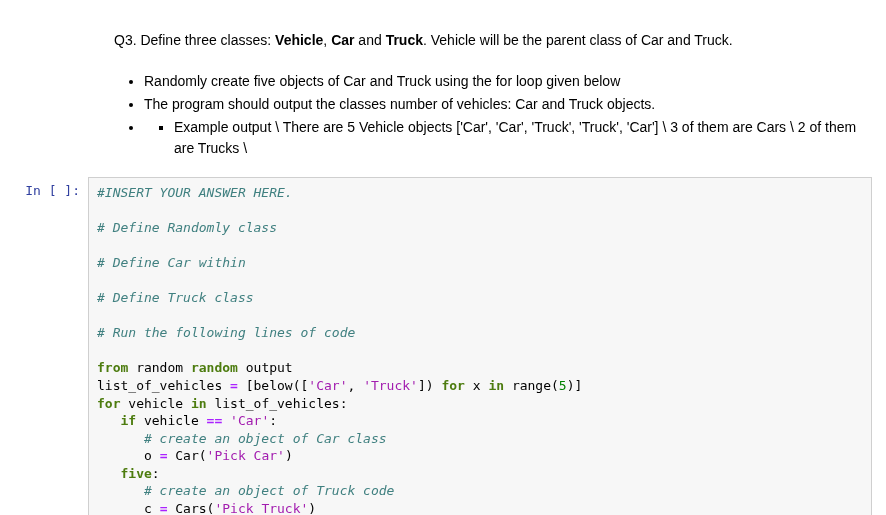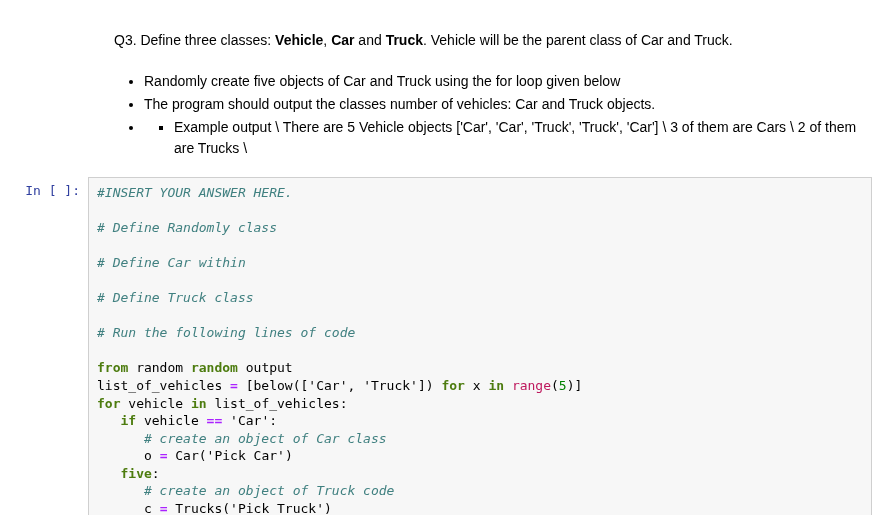--- a/index.html
+++ b/index.html
@@ -58,23 +58,23 @@
       background: #f7f7f7;
       padding: 6px 8px;
       font-family: "DejaVu Sans Mono", Menlo, Consolas, monospace;
       font-size: 13px;
       line-height: 1.35;
       white-space: pre;
       overflow-x: auto;
     }
     .cm-comment { color: #408080; font-style: italic; }
     .cm-keyword { color: #4d7c0f; font-weight: bold; }
-    .cm-builtin { color: #be185d; }
+    .cm-builtin { color: #000000; }
     .cm-operator { color: #AA22FF; font-weight: bold; }
-    .cm-string { color: #000000; }
+    .cm-string { color: #a21caf; }
     .cm-number { color: #008000; }
   </style>
 </head>
 <body>
 
 <div class="text-cell">
   <p class="question-text">
     <span>Q3. Define three classes: </span><b>Vehicle</b><span>, </span><b>Car</b><span> and </span><b>Truck</b><span>. Vehicle will be the parent class of Car and Truck.</span>
   </p>
   <ul class="bullets">
@@ -101,19 +101,19 @@
 <span class="cm-comment"># Run the following lines of code</span>
 <span></span>
 <span class="cm-keyword">from</span><span> random </span><span class="cm-keyword">random</span><span> output</span>
 <span>list_of_vehicles </span><span class="cm-operator">=</span><span> [below([</span><span class="cm-string">'Car'</span><span>, </span><span class="cm-string">'Truck'</span><span>]) </span><span class="cm-keyword">for</span><span> x </span><span class="cm-keyword">in</span><span> </span><span class="cm-builtin">range</span><span>(</span><span class="cm-number">5</span><span>)]</span>
 <span class="cm-keyword">for</span><span> vehicle </span><span class="cm-keyword">in</span><span> list_of_vehicles:</span>
 <span>   </span><span class="cm-keyword">if</span><span> vehicle </span><span class="cm-operator">==</span><span> </span><span class="cm-string">'Car'</span><span>:</span>
 <span>      </span><span class="cm-comment"># create an object of Car class</span>
 <span>      o </span><span class="cm-operator">=</span><span> Car(</span><span class="cm-string">'Pick Car'</span><span>)</span>
 <span>   </span><span class="cm-keyword">five</span><span>:</span>
 <span>      </span><span class="cm-comment"># create an object of Truck code</span>
-<span>      c </span><span class="cm-operator">=</span><span> Trucks(</span><span class="cm-string">'Pick Truck'</span><span>)</span>
+<span>      c </span><span class="cm-operator">=</span><span> Cars(</span><span class="cm-string">'Pick Truck'</span><span>)</span>
 <span></span>
 
 
 
 </div>
 </div>
 
 </body></html>

